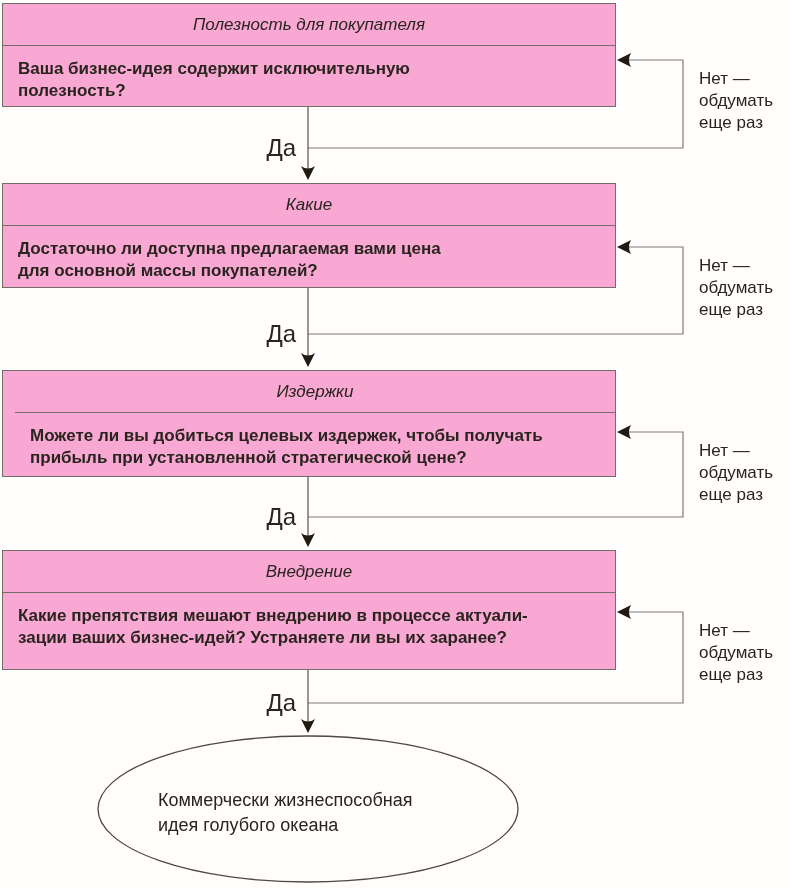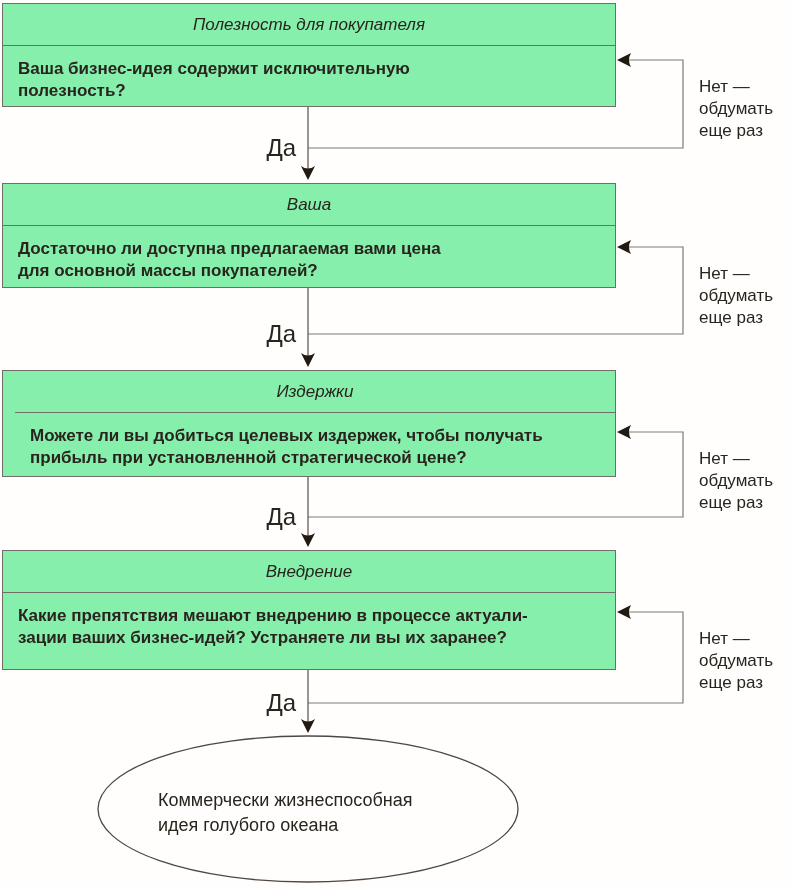--- a/index.html
+++ b/index.html
@@ -17,21 +17,21 @@
   }
   svg.connectors {
     position: absolute; left: 0; top: 0;
     width: 790px; height: 888px;
     pointer-events: none;
   }
   .stage {
     position: absolute; left: 2px; width: 614px;
     box-sizing: border-box;
     border: 1px solid #716d67;
-    background: #86efac;
+    background: #f9a8d4;
   }
   .stage-title {
     height: 41px;
     border-bottom: 1px solid #716d67;
     display: flex; align-items: center; justify-content: center;
     font-style: italic;
     font-size: 17px;
   }
   .stage-question {
     padding: 12px 12px 0 15px;
@@ -43,21 +43,20 @@
   .yes-label {
     position: absolute;
     width: 60px; left: 236px;
     text-align: right;
     font-size: 24px; line-height: 22px;
   }
   .no-label {
     position: absolute; left: 699px;
     font-size: 17px; line-height: 22px;
     white-space: pre-line;
-    margin-top: 8px;
   }
   .result-label {
     position: absolute; left: 158px; top: 788px;
     font-size: 18px; line-height: 25px;
     white-space: pre-line;
   }
 </style>
 </head>
 <body>
 
@@ -92,21 +91,21 @@
     <div class="stage-title">Полезность для покупателя</div>
     <div class="stage-question">Ваша бизнес-идея содержит исключительную
 полезность?</div>
   </div>
   <div class="yes-label" style="top:137px;">Да</div>
   <div class="no-label" style="top:68px;">Нет —
 обдумать
 еще раз</div>
 
   <div class="stage" style="top:183px; height:105px;">
-    <div class="stage-title">Ваша</div>
+    <div class="stage-title">Какие</div>
     <div class="stage-question">Достаточно ли доступна предлагаемая вами цена
 для основной массы покупателей?</div>
   </div>
   <div class="yes-label" style="top:323px;">Да</div>
   <div class="no-label" style="top:255px;">Нет —
 обдумать
 еще раз</div>
 
   <div class="stage" style="top:370px; height:107px;padding-left:12px;">
     <div class="stage-title">Издержки</div>

